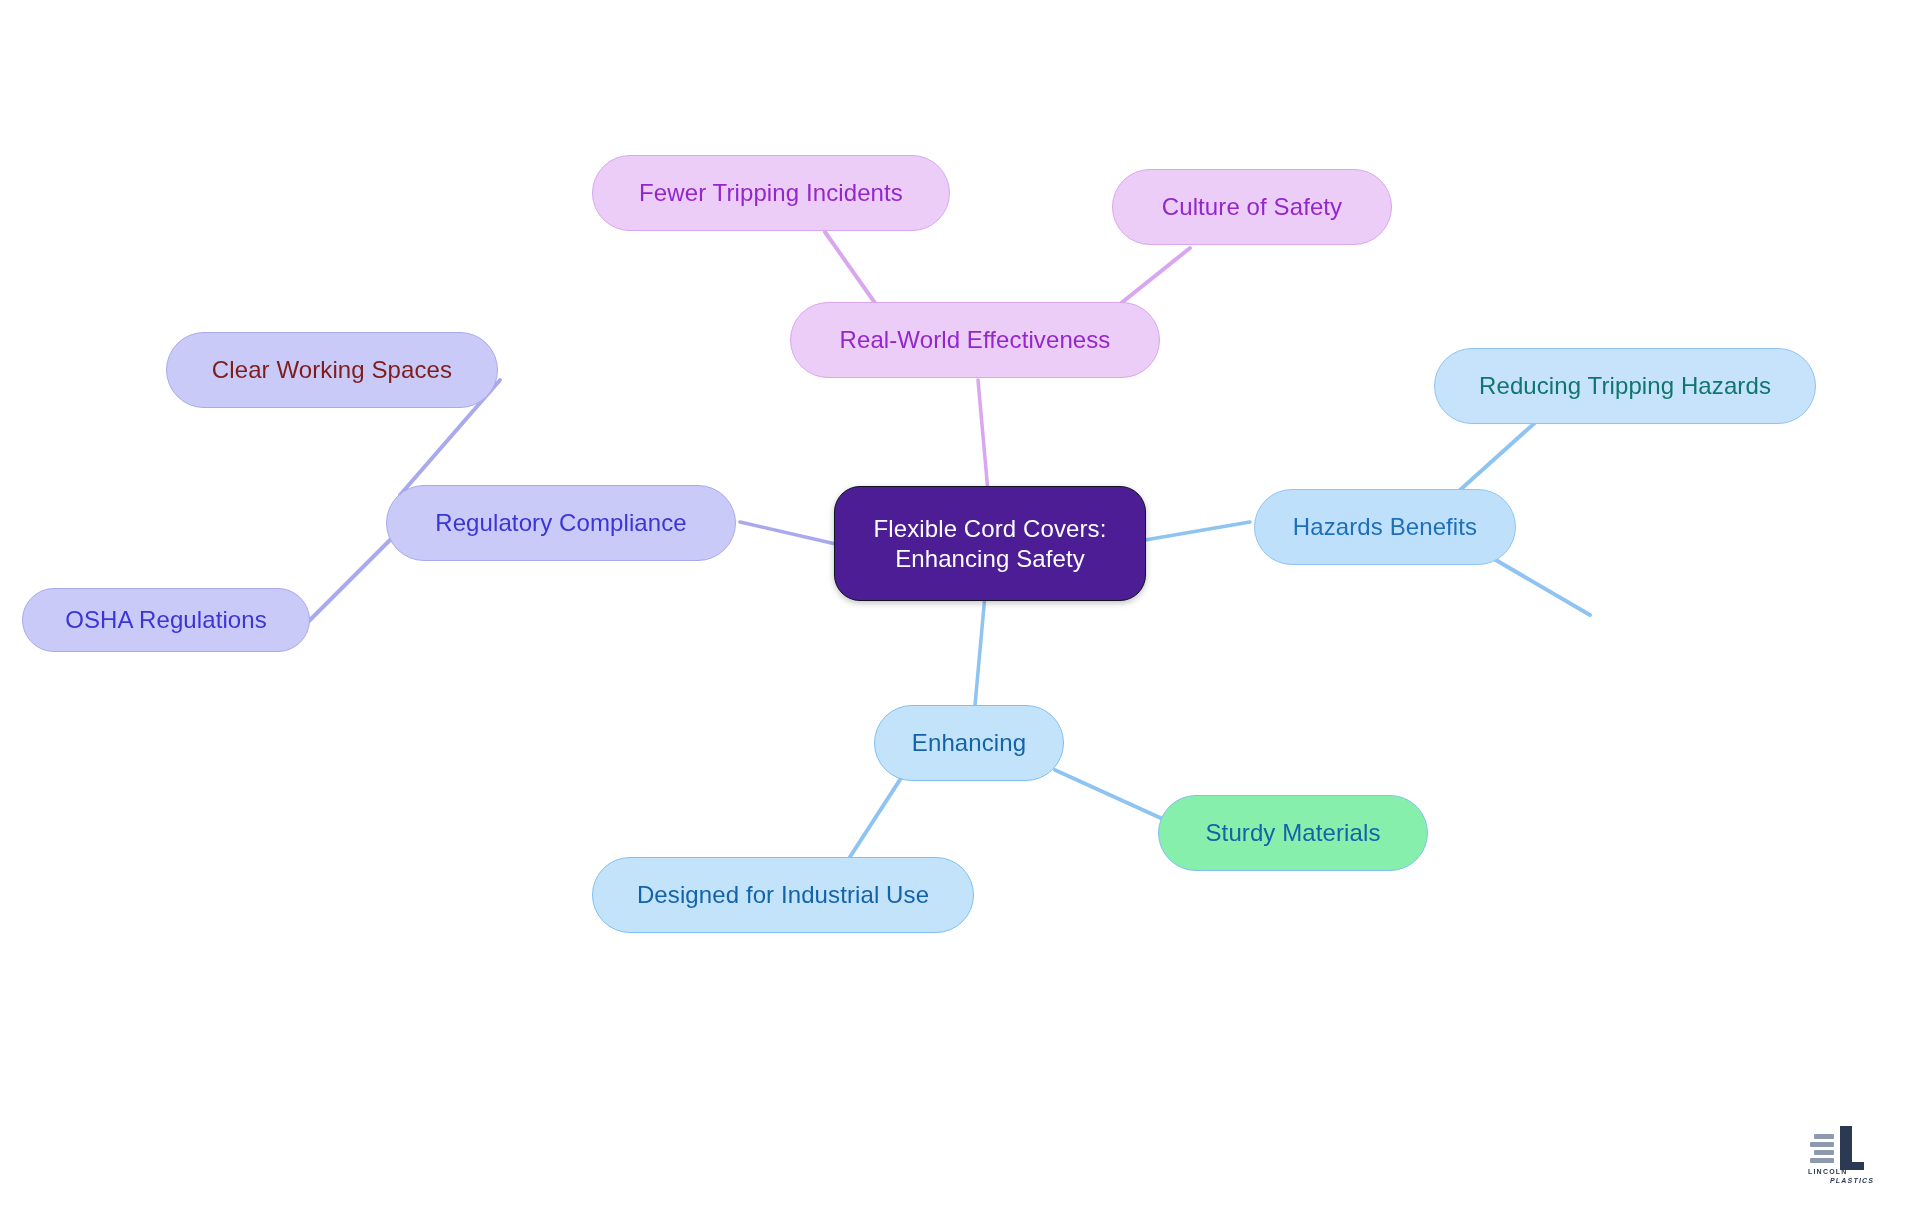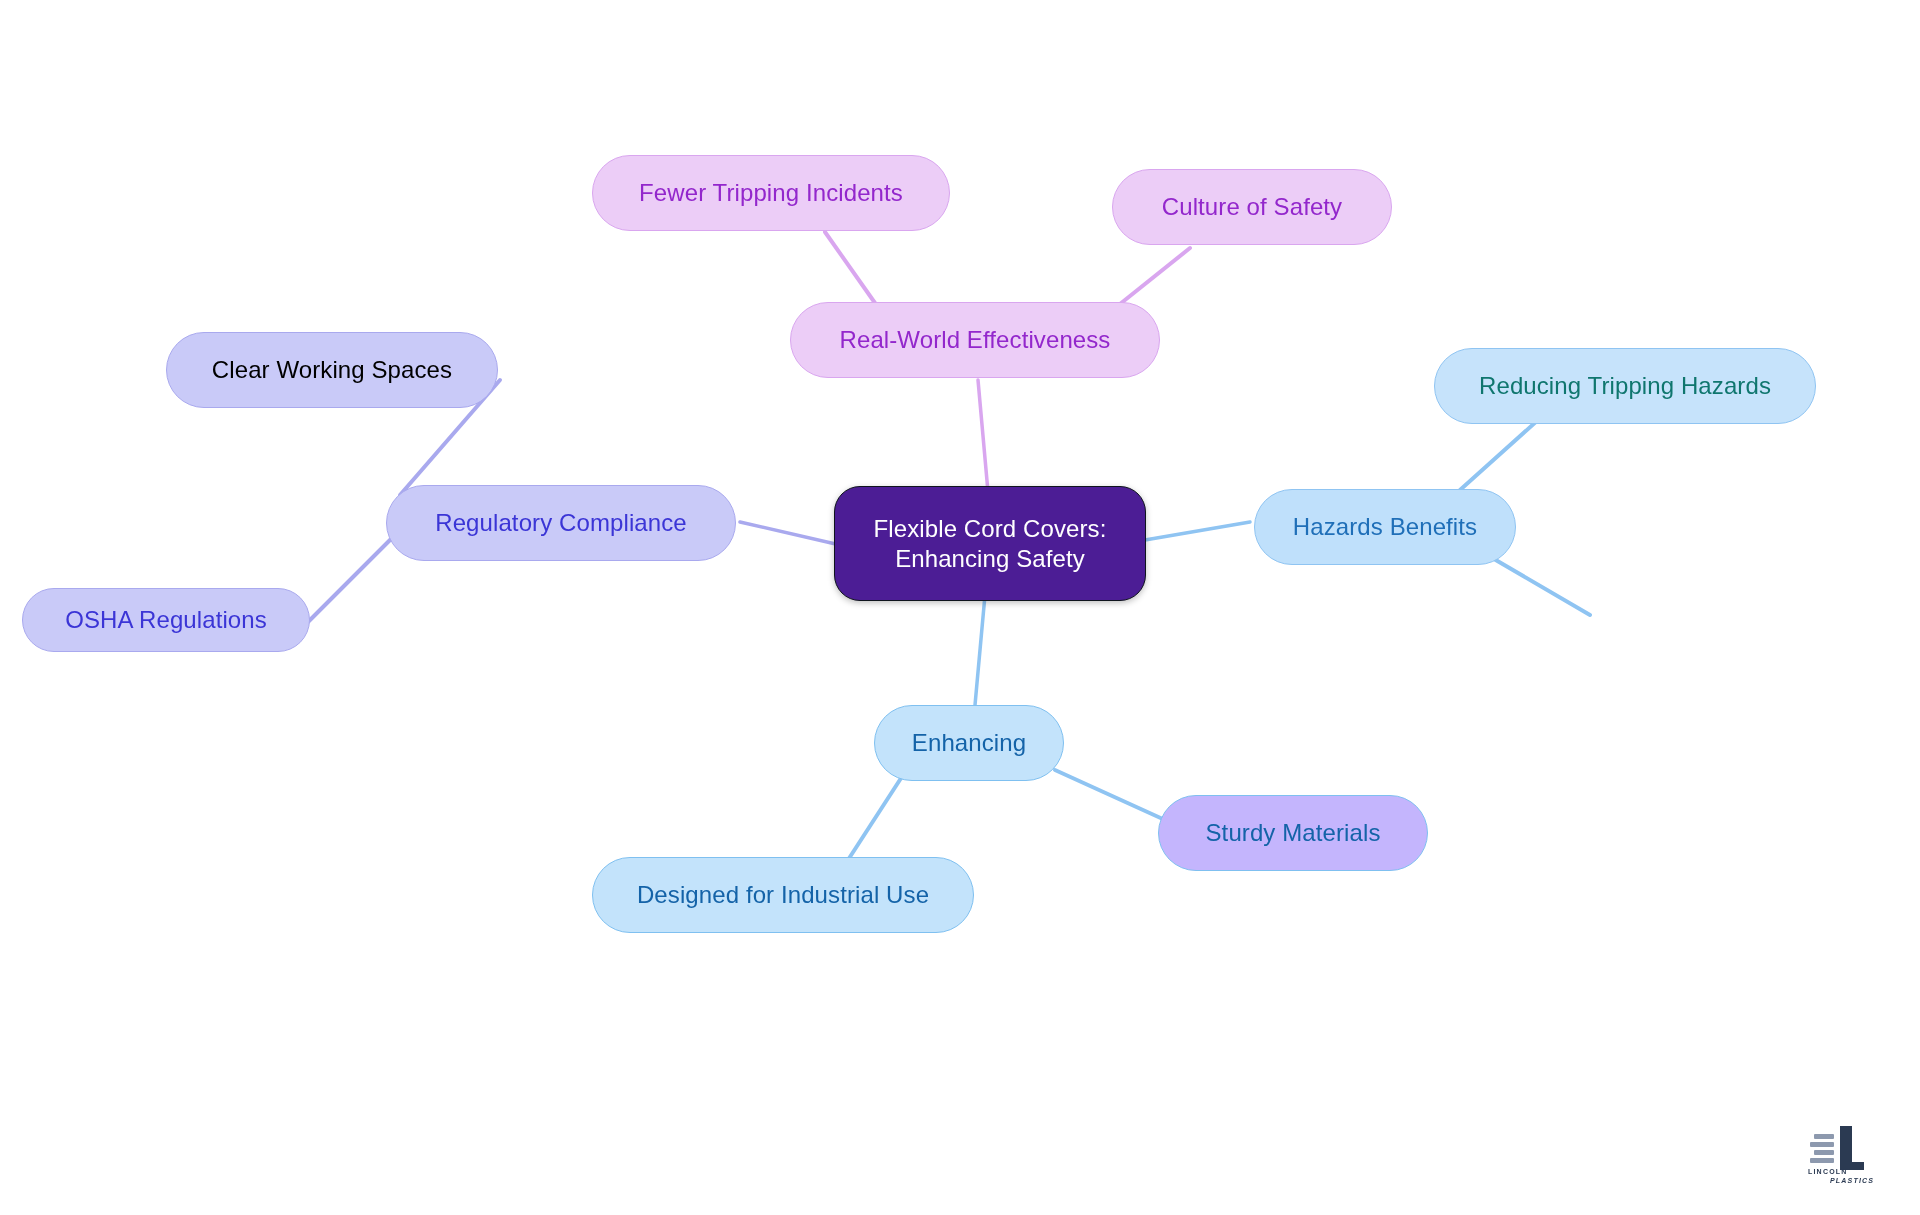--- a/index.html
+++ b/index.html
@@ -120,38 +120,38 @@
     <path d="M 1055 770 L 1165 820" fill="none" stroke="#8fc4f2" stroke-width="4" stroke-linecap="round"></path>
 
     <path d="M 905 772 L 835 880" fill="none" stroke="#8fc4f2" stroke-width="4" stroke-linecap="round"></path>
   </svg>
 
   <div class="node node-root" style="left: 834px; top: 486px; width: 312px; height: 115px; font-size: 24px; background: #4c1d95; color: rgb(255, 255, 255);">Flexible Cord Covers:
 Enhancing Safety</div>
 
   <div class="node node-lavender" style="left: 386px; top: 485px; width: 350px; height: 76px; font-size: 24px; background: rgb(201, 202, 248); border-color: rgb(169, 169, 238); color: rgb(59, 53, 214);">Regulatory Compliance</div>
 
-  <div class="node node-lavender-light" style="left: 166px; top: 332px; width: 332px; height: 76px; font-size: 24px; background: rgb(201, 202, 248); border-color: rgb(169, 169, 238); color: #000000;">Clear Working Spaces</div>
+  <div class="node node-lavender-light" style="left: 166px; top: 332px; width: 332px; height: 76px; font-size: 24px; background: rgb(201, 202, 248); border-color: rgb(169, 169, 238); color: #7f1d1d;">Clear Working Spaces</div>
 
   <div class="node node-lavender-light" style="left: 22px; top: 588px; width: 288px; height: 64px; font-size: 24px; background: rgb(201, 202, 248); border-color: rgb(169, 169, 238); color: rgb(59, 53, 214);">OSHA Regulations</div>
 
   <div class="node node-violet" style="left: 790px; top: 302px; width: 370px; height: 76px; font-size: 24px; background: rgb(236, 205, 247); border-color: rgb(217, 166, 239); color: rgb(147, 39, 204);">Real-World Effectiveness</div>
 
   <div class="node node-violet" style="left: 592px; top: 155px; width: 358px; height: 76px; font-size: 24px; background: rgb(236, 205, 247); border-color: rgb(217, 166, 239); color: rgb(147, 39, 204);">Fewer Tripping Incidents</div>
 
   <div class="node node-violet" style="left: 1112px; top: 169px; width: 280px; height: 76px; font-size: 24px; background: rgb(236, 205, 247); border-color: rgb(217, 166, 239); color: rgb(147, 39, 204);">Culture of Safety</div>
 
   <div class="node node-blue-mid" style="left: 1254px; top: 489px; width: 262px; height: 76px; font-size: 24px; background: rgb(191, 224, 251); border-color: rgb(143, 196, 242); color: rgb(31, 111, 184);">Hazards Benefits</div>
 
   <div class="node node-blue-light" style="left: 1434px; top: 348px; width: 382px; height: 76px; font-size: 24px; background: rgb(198, 227, 251); border-color: rgb(143, 196, 242); color: #0f766e;">Reducing Tripping Hazards</div>
 
 
   <div class="node node-sky" style="left: 874px; top: 705px; width: 190px; height: 76px; font-size: 24px; background: rgb(195, 227, 251); border-color: rgb(127, 192, 240); color: rgb(20, 99, 168);">Enhancing</div>
 
-  <div class="node node-sky" style="left: 1158px; top: 795px; width: 270px; height: 76px; font-size: 24px; background: #c4b5fd; border-color: rgb(127, 192, 240); color: rgb(20, 99, 168);">Sturdy Materials</div>
+  <div class="node node-sky" style="left: 1158px; top: 795px; width: 270px; height: 76px; font-size: 24px; background: #86efac; border-color: rgb(127, 192, 240); color: rgb(20, 99, 168);">Sturdy Materials</div>
 
   <div class="node node-sky" style="left: 592px; top: 857px; width: 382px; height: 76px; font-size: 24px; background: rgb(195, 227, 251); border-color: rgb(127, 192, 240); color: rgb(20, 99, 168); text-align: right;">Designed for Industrial Use</div>
 
   <div class="logo" style="left:1806px; top:1118px;">
     <svg viewBox="0 0 64 64" width="64" height="64" xmlns="http://www.w3.org/2000/svg">
       <g>
         <rect x="8" y="16" width="20" height="5" rx="1" fill="#8d99ae"></rect>
         <rect x="4" y="24" width="24" height="5" rx="1" fill="#8d99ae"></rect>
         <rect x="8" y="32" width="20" height="5" rx="1" fill="#8d99ae"></rect>
         <rect x="4" y="40" width="24" height="5" rx="1" fill="#8d99ae"></rect>

